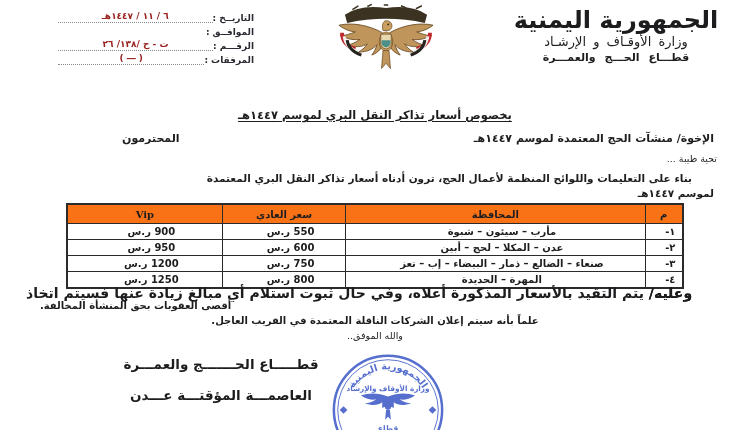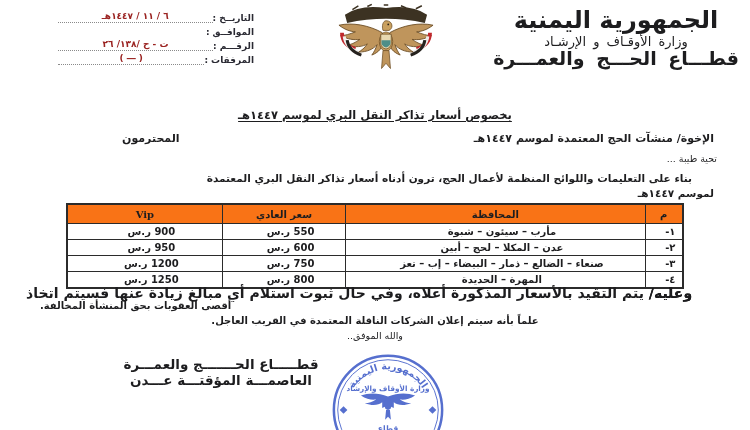--- a/index.html
+++ b/index.html
@@ -14,21 +14,21 @@
   .meta-leader{flex:1;border-bottom:1px dotted #8a8a8a;text-align:center;
                font-size:9px;font-weight:bold;color:#9b2422;line-height:12px;white-space:nowrap;}
 
   
   #emblem{left:330px;top:2px;width:112px;height:80px;}
 
   
   #letterhead{top:6px;right:6px;width:256px;text-align:center;}
   #lh-country{font-size:24px;font-weight:bold;line-height:28px;letter-spacing:0px;}
   #lh-ministry{font-size:13px;font-weight:normal;line-height:16px;word-spacing:3px;}
-  #lh-sector{font-size:19px;font-weight:bold;line-height:16px;word-spacing:5px;}
+  #lh-sector{font-size:11px;font-weight:bold;line-height:16px;word-spacing:5px;}
 
   
   .doc-title{left:0;width:750px;text-align:center;font-size:11.5px;font-weight:bold;
              text-decoration:underline;text-underline-offset:2px;}
   #title1{top:88px;}
   #title2{top:108px;}
 
   
   #addressee{top:132px;right:36px;left:122px;display:flex;justify-content:space-between;
              font-size:11px;font-weight:bold;}
@@ -51,21 +51,21 @@
   
   #closing1{top:286px;right:36px;left:26px;text-align:left;font-size:14px;font-weight:bold;line-height:14px;}
   #closing1 .lead{text-shadow:0 0 .6px #000;}
   #closing2{top:300px;left:40px;font-size:10px;font-weight:bold;}
   #note{top:315px;left:0;width:750px;text-align:center;font-size:10px;font-weight:bold;}
   #farewell{top:330px;left:0;width:750px;text-align:center;font-size:9.5px;}
 
   
   #sig{left:112px;top:356px;width:218px;text-align:center;}
   #sig-line1{font-size:13.5px;font-weight:bold;white-space:nowrap;}
-  #sig-line2{font-size:13.5px;font-weight:bold;white-space:nowrap;margin-top:0;}
+  #sig-line2{font-size:13.5px;font-weight:bold;white-space:nowrap;margin-top:15px;}
 
   
   #stamp{left:330px;top:352px;width:116px;height:116px;opacity:.88;}
 </style>
 </head>
 <body>
 
 <div id="page">
 
   <div id="meta" class="abs">

